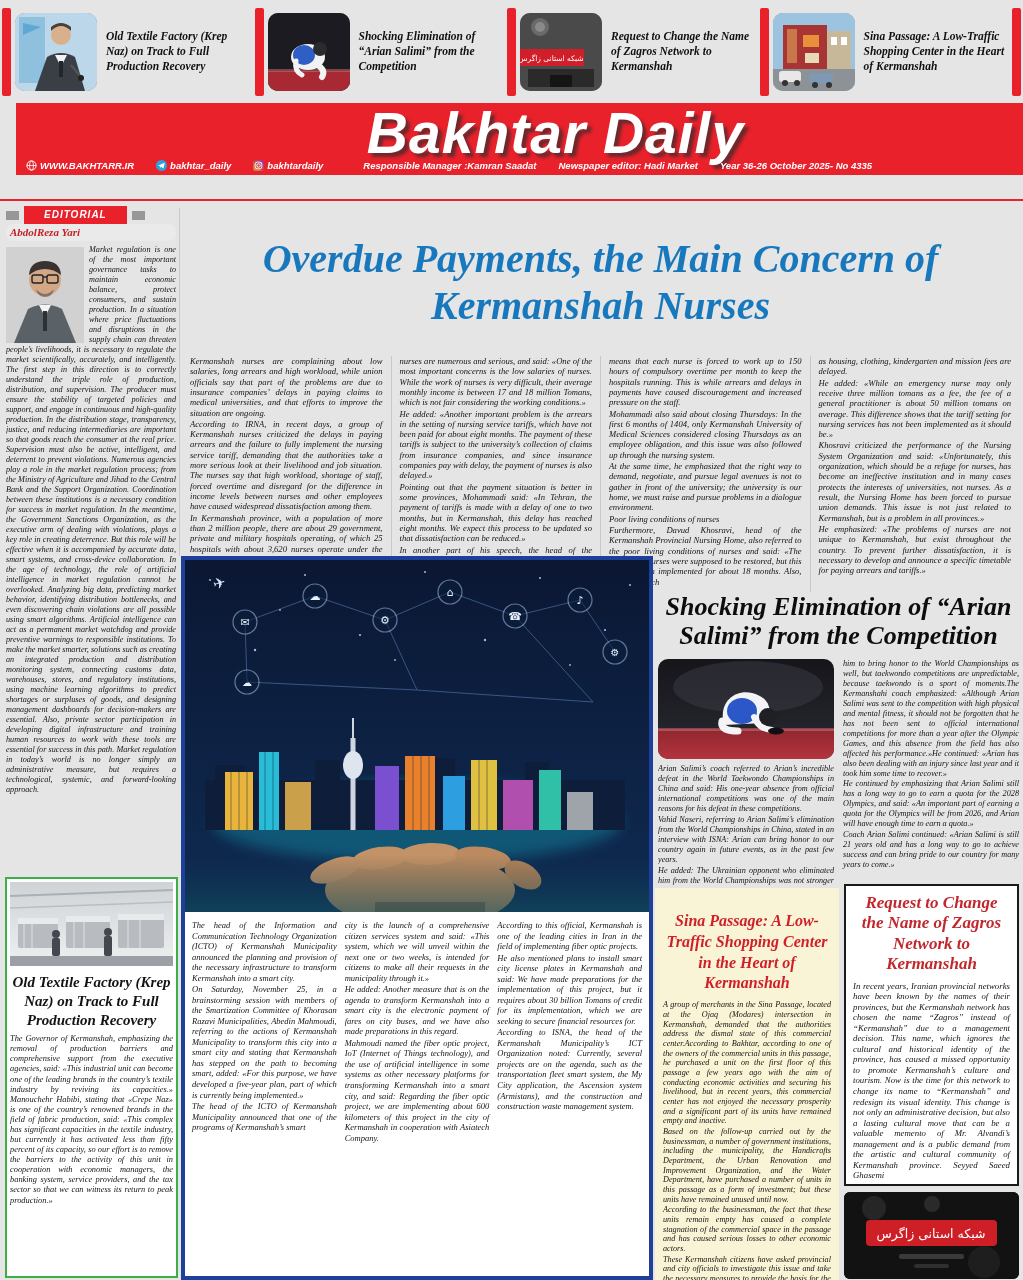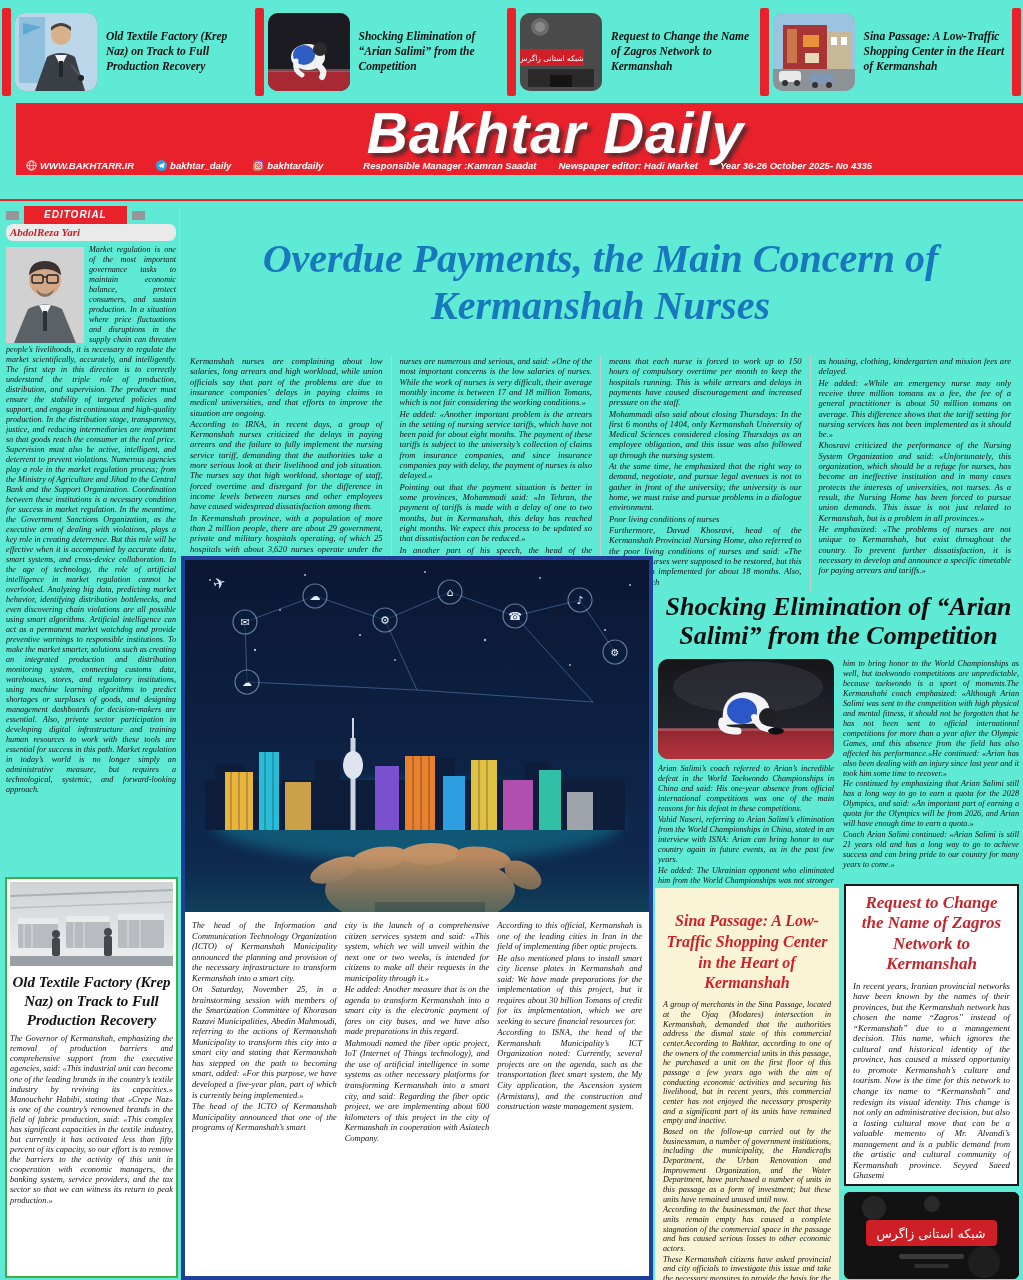--- a/index.html
+++ b/index.html
@@ -2,21 +2,21 @@
 <html style="--red: #e8212b; --blue: #1878be; --navy: #1e3f9a; --green: #3fae49; --cream: #faf4d6; --titlered: #d01f28; --authorred: #c52127;"><head>
 <meta charset="utf-8">
 <style>
   :root{
     --red:#e8212b; --blue:#1878be; --navy:#1e3f9a; --green:#3fae49;
     --cream:#faf4d6; --titlered:#d01f28; --authorred:#c52127; --ink:#141414;
   }
   html,body{margin:0;padding:0;background:#fff;}
   body{width:1023px;height:1280px;overflow:hidden;
        font-family:"Liberation Serif",serif;color:var(--ink);}
-  .page{position:relative;width:1023px;height:1280px;background:#5eead4;overflow:hidden;}
+  .page{position:relative;width:1023px;height:1280px;background:#e5e5e5;overflow:hidden;}
   
   .teasers{position:absolute;left:0;top:0;width:1023px;height:103px;
            display:flex;align-items:center;justify-content:space-between;padding:0 2px;box-sizing:border-box;}
   .tease-bar{width:9px;height:88px;background:var(--red);border-radius:2px;flex:0 0 9px;}
   .teaser{display:flex;align-items:center;gap:9px;flex:1;padding:0 4px;}
   .thumb{width:82px;height:78px;border-radius:10px;overflow:hidden;flex:0 0 82px;background:#888;}
   .thumb svg{display:block;}
   .teaser-title{font:bold italic 11.5px/1.3 "Liberation Serif",serif;color:#101010;}
   
   .masthead{position:absolute;left:16px;top:103px;width:1023px;height:72px;background:var(--red);padding-left:28px;}

